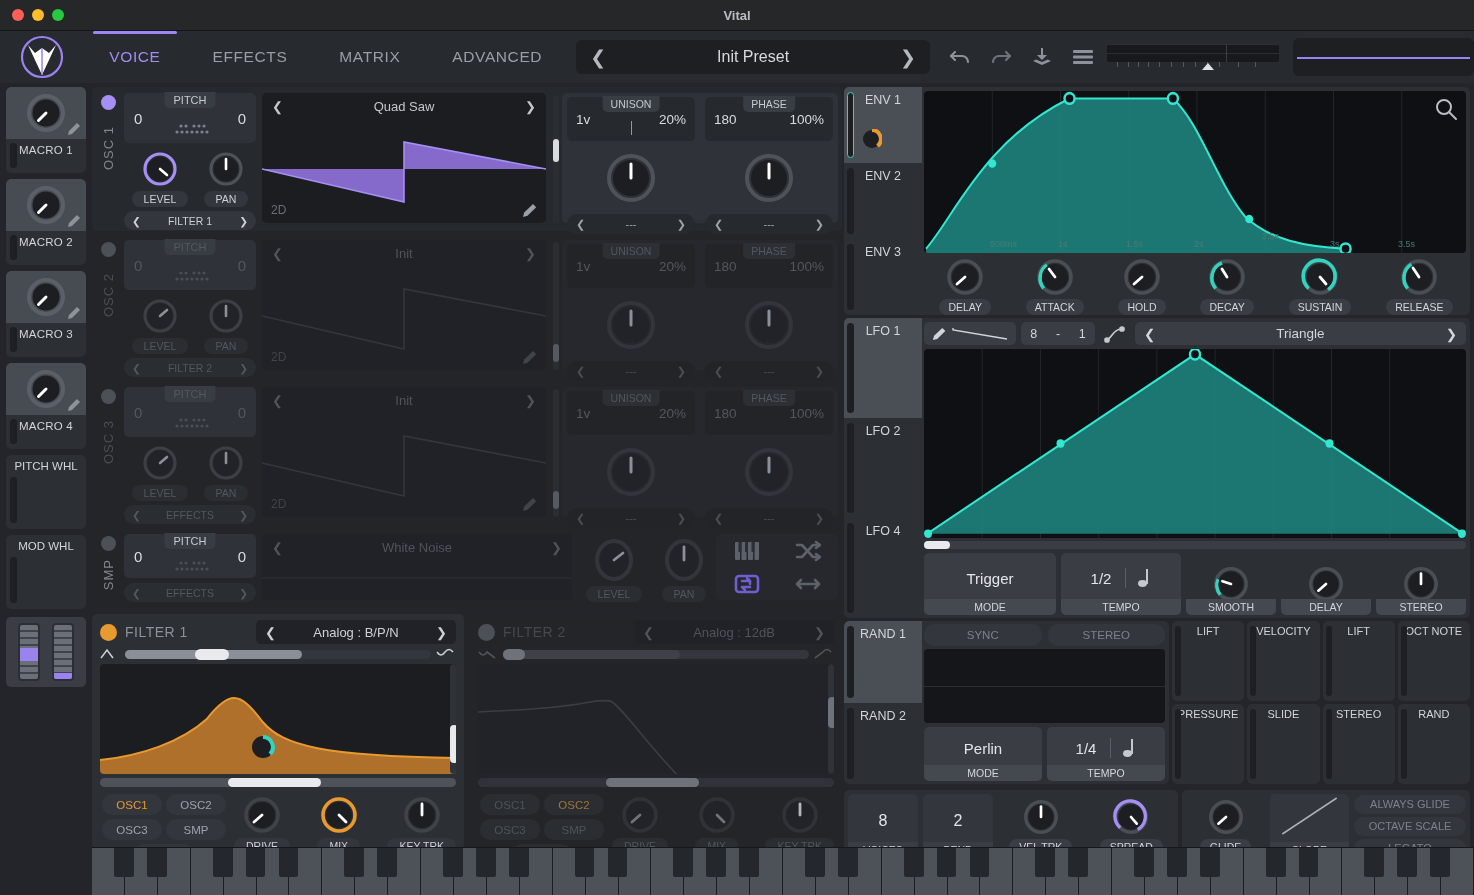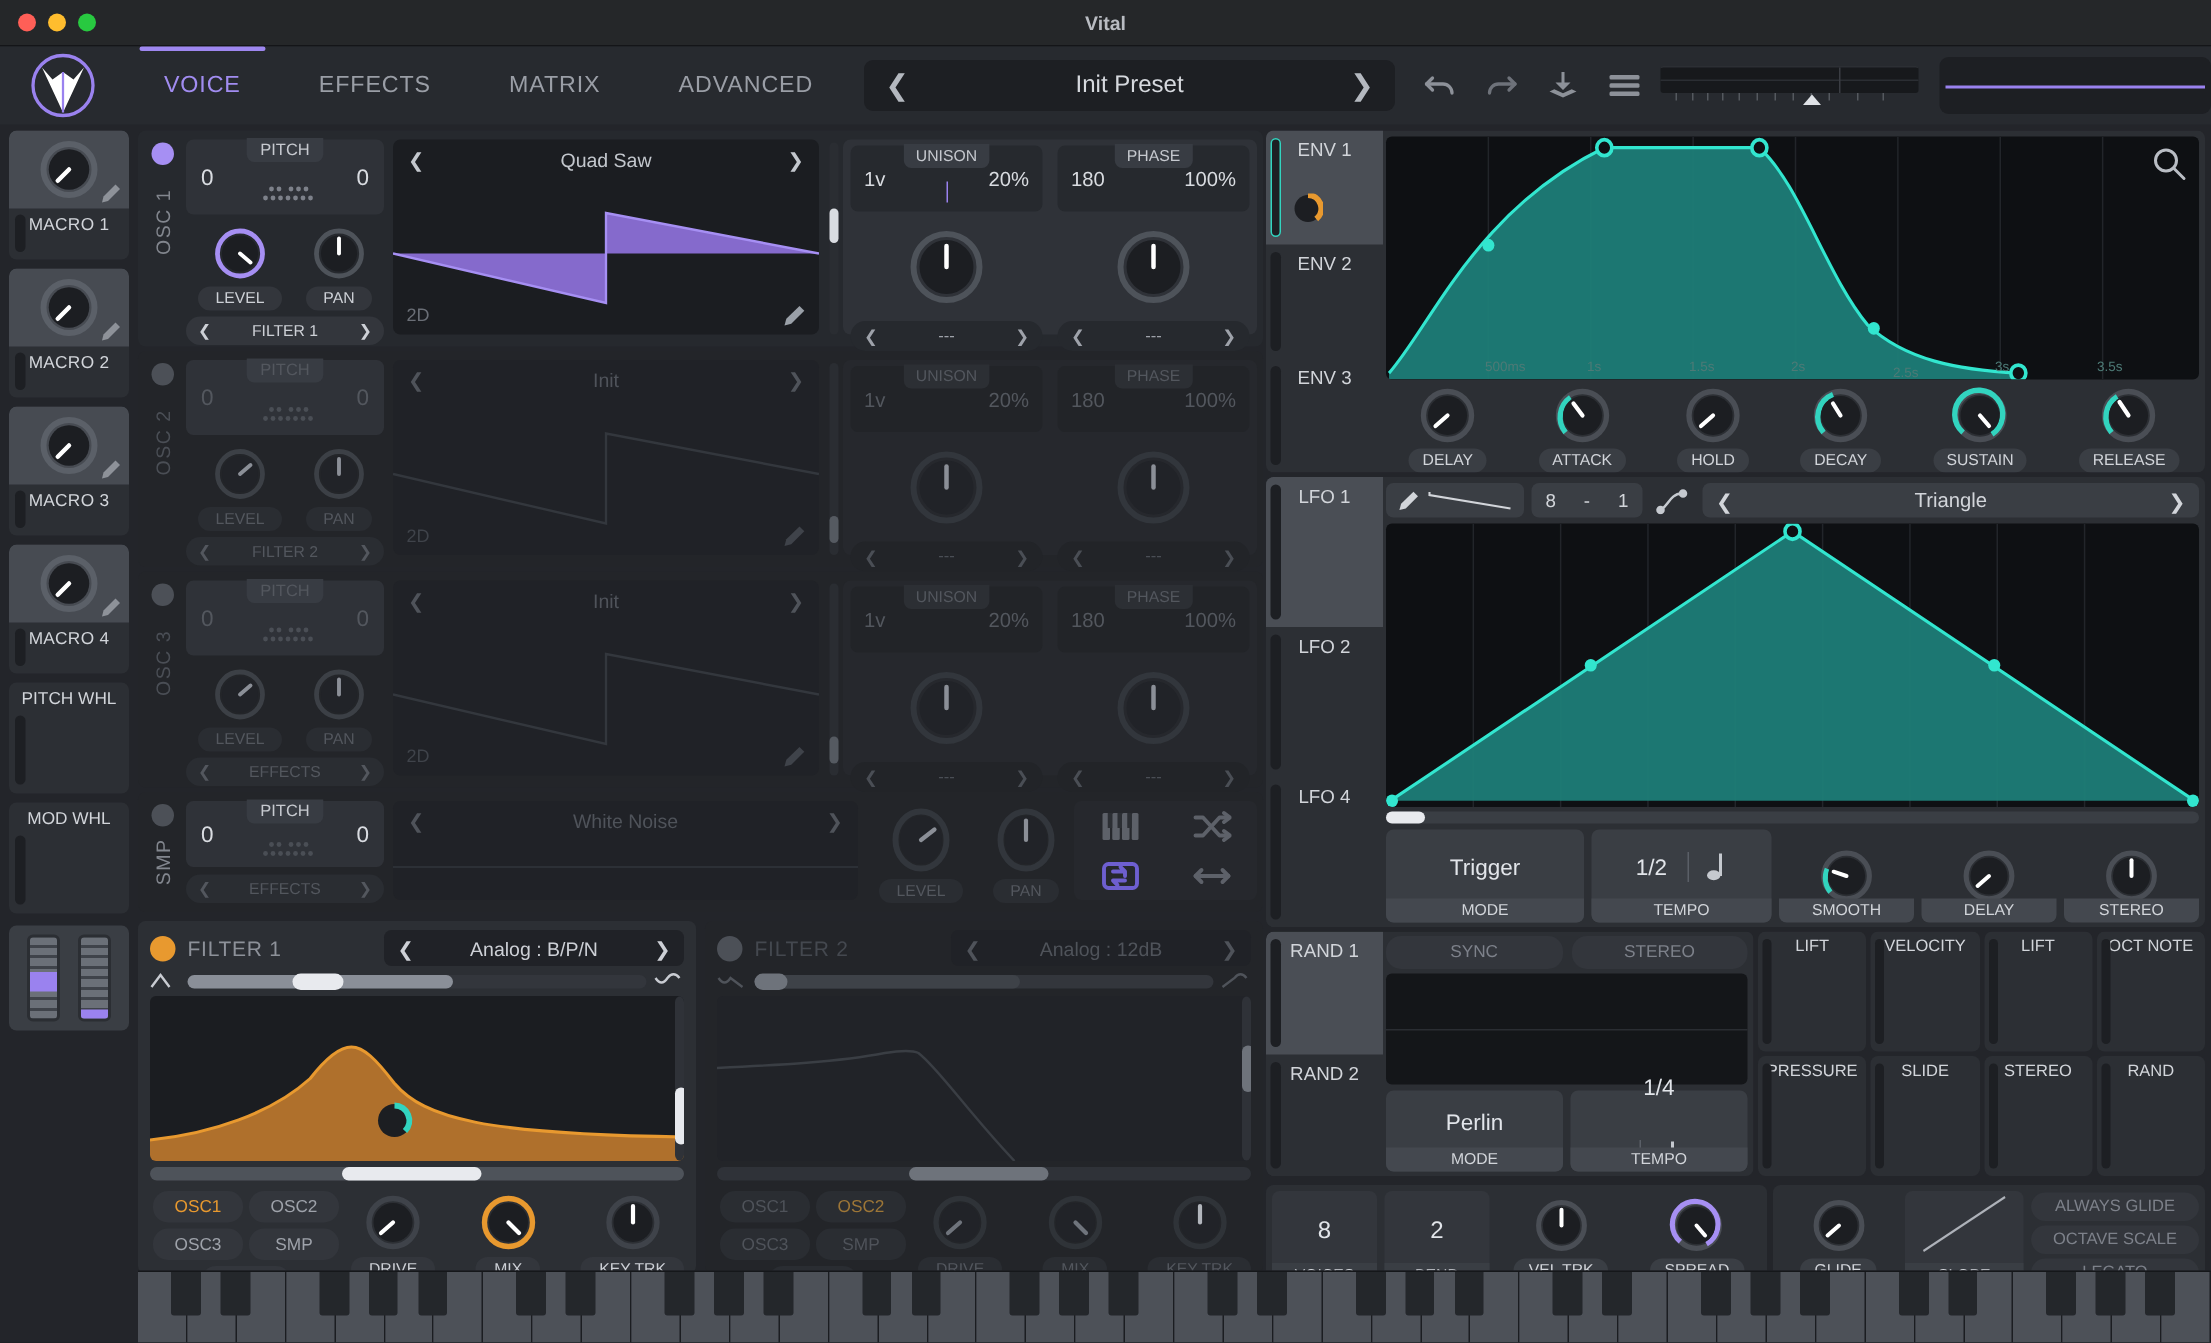--- a/index.html
+++ b/index.html
@@ -1076,21 +1076,21 @@
               <circle cx="68" cy="68" r="4" fill="#32e6cf"></circle>
               <circle cx="145" cy="7" r="5" fill="#0e1013" stroke="#32e6cf" stroke-width="2.4"></circle>
               <circle cx="248" cy="7" r="5" fill="#0e1013" stroke="#32e6cf" stroke-width="2.4"></circle>
               <circle cx="324" cy="120" r="4" fill="#32e6cf"></circle>
               <circle cx="420" cy="148" r="5" fill="#0e1013" stroke="#32e6cf" stroke-width="2.4"></circle>
             </svg>
             <span style="position:absolute;left:66px;bottom:4px;font-size:9px;color:#4d7a76;">500ms</span>
             <span style="position:absolute;left:134px;bottom:4px;font-size:9px;color:#4d7a76;">1s</span>
             <span style="position:absolute;left:202px;bottom:4px;font-size:9px;color:#4d7a76;">1.5s</span>
             <span style="position:absolute;left:270px;bottom:4px;font-size:9px;color:#4d7a76;">2s</span>
-            <span style="position:absolute;left:338px;bottom:0;font-size:9px;color:#4d7a76;">2.5s</span>
+            <span style="position:absolute;left:338px;bottom:12px;font-size:9px;color:#4d7a76;">2.5s</span>
             <span style="position:absolute;left:406px;bottom:4px;font-size:9px;color:#4d7a76;">3s</span>
             <span style="position:absolute;left:474px;bottom:4px;font-size:9px;color:#4d7a76;">3.5s</span>
             <span style="position:absolute;right:8px;top:6px;">
               <svg width="24" height="24" viewBox="0 0 24 24" fill="none" stroke="#b9bdc4" stroke-width="2">
                 <circle cx="10" cy="10" r="7"></circle>
                   <line x1="15" y1="15" x2="22" y2="22" stroke-linecap="round"></line>
               </svg>
             </span>
           </div>
           <div class="env-knobs">
@@ -1299,21 +1299,21 @@
             <div class="rand-top">
               <span class="rbtn">SYNC</span>
               <span class="rbtn">STEREO</span>
             </div>
             <div class="rand-graph"></div>
             <div class="rand-ctrls">
               <div class="ctl-box" style="flex:1;">
                 <span class="ctl-val" style="margin-bottom:12px;">Perlin</span>
                 <span class="ctl-cap">MODE</span>
               </div>
-              <div class="ctl-box" style="flex:1;flex-direction:column;gap:14px;">
+              <div class="ctl-box" style="flex:1;flex-direction:row;gap:14px;">
                 <span class="ctl-val" style="margin-bottom:12px;">1/4</span>
                 <span style="margin-bottom:12px;border-left:1px solid #5a5f67;padding-left:12px;">
                   <svg width="13" height="20" viewBox="0 0 13 20" fill="#c5c9cf">
                     <ellipse cx="4.5" cy="15.5" rx="4.5" ry="3.4"></ellipse>
                       <rect x="8" y="1" width="2" height="15"></rect>
                   </svg>
                 </span>
                 <span class="ctl-cap">TEMPO</span>
               </div>
             </div>

